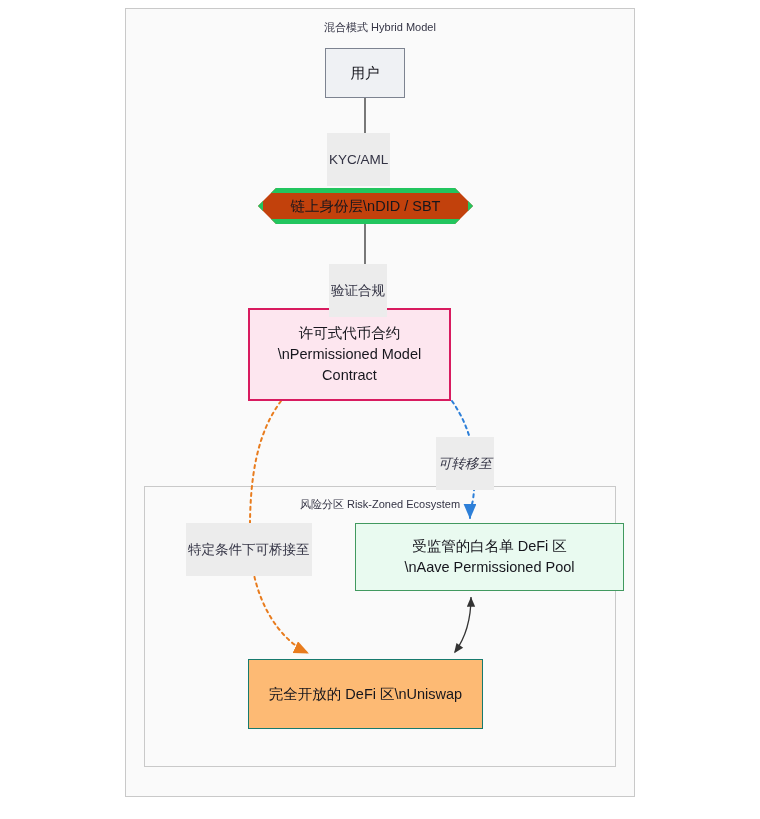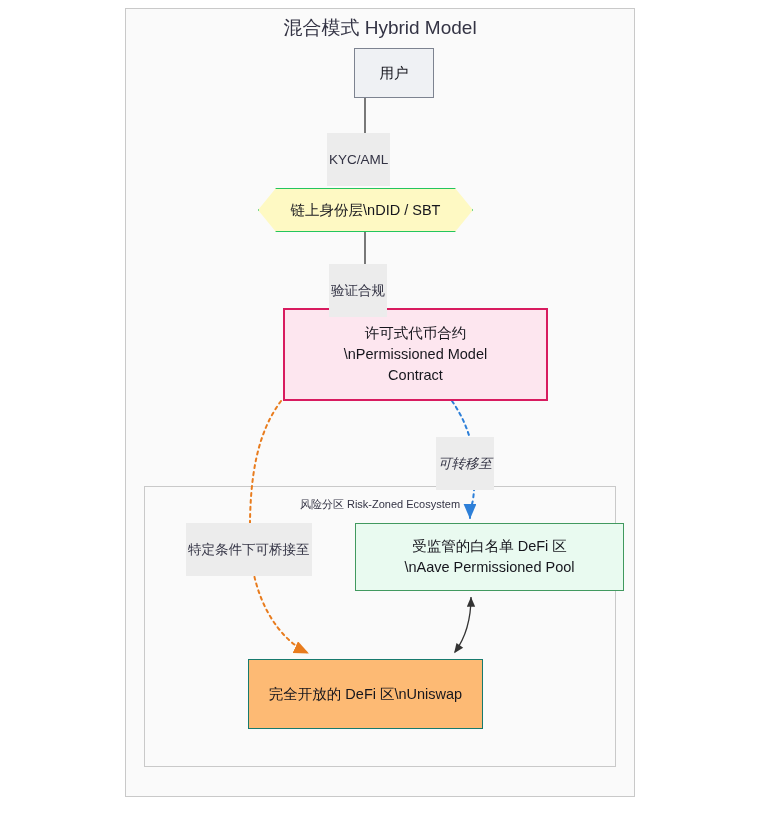--- a/index.html
+++ b/index.html
@@ -25,21 +25,21 @@
     background: #fafafa;
     border: 1px solid #c9c9c9;
     box-sizing: border-box;
   }
   .outer-title {
     position: absolute;
     left: 125px;
     top: 18px;
     width: 510px;
     text-align: center;
-    font-size: 19px;
+    font-size: 11px;
     color: #333344;
     line-height: 19px;
   }
   .subgraph-frame {
     position: absolute;
     left: 144px;
     top: 486px;
     width: 472px;
     height: 281px;
     background: #fafafa;
@@ -79,47 +79,45 @@
     font-size: 14.5px;
     line-height: 21px;
   }
   .node-user {
     left: 325px;
     top: 48px;
     width: 80px;
     height: 50px;
     background: #eff1f4;
     border: 1px solid #7d8390;
-    margin-left: 29px;
   }
   .node-identity {
     left: 258px;
     top: 188px;
     width: 215px;
-    height: 44px;
-    background: #fef9c3;
-    border: 1px solid #22c55e;
+    height: 36px;
+    background: #c2410c;
+    border: 5px solid #22c55e;
     clip-path: polygon(18px 0, calc(100% - 18px) 0, 100% 50%, calc(100% - 18px) 100%, 18px 100%, 0 50%);
   }
   .hex-wrap {
     position: absolute;
     left: 258px;
     top: 188px;
     width: 215px;
     height: 36px;
   }
   .node-token {
     left: 248px;
     top: 308px;
-    width: 265px;
+    width: 203px;
     height: 93px;
     background: #fde6ef;
     border: 2px solid #d81b5f;
     flex-direction: column;
-    margin-left: 35px;
   }
   .node-whitelist {
     left: 355px;
     top: 523px;
     width: 269px;
     height: 68px;
     background: #e9faf0;
     border: 1px solid #41995f;
     flex-direction: column;
   }

